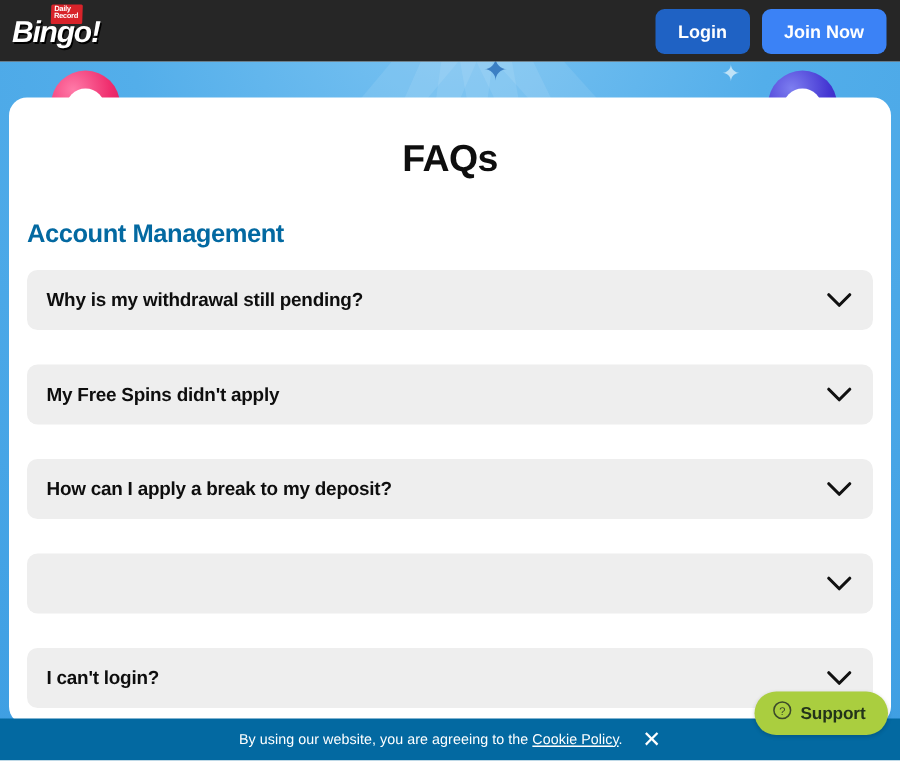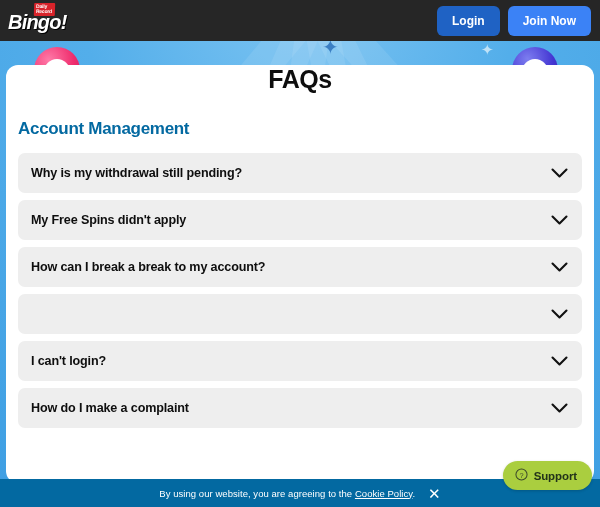--- a/index.html
+++ b/index.html
@@ -113,33 +113,34 @@
     background: #ffffff;
     border-radius: 12px;
     z-index: 20;
     overflow: hidden;
   }
   .card-title {
     text-align: center;
     font-size: 25px; font-weight: 800;
     color: #0e0e0e;
     letter-spacing: -0.4px;
+    margin-top: 27px;
   }
   .section-title {
     font-size: 17px; font-weight: 800;
     color: #0369a1;
     letter-spacing: -0.3px;
     margin: 25px 0 0 12px;
   }
   .faq-list { margin: 14px 12px 0 12px; }
   .faq-item {
     background: #eeeeee;
     border-radius: 7px;
     height: 40px;
-    margin-bottom: 7px;
+    margin-bottom: 23px;
     display: flex; align-items: center;
     padding: 0 14px 0 13px;
     cursor: pointer;
   }
   .faq-q {
     font-size: 12.6px; font-weight: 700;
     color: #0e0e0e;
     letter-spacing: -0.15px;
   }
   .chev { margin-left: auto; display: flex; align-items: center; }
@@ -238,21 +239,21 @@
       <div class="faq-item">
         <span class="faq-q">My Free Spins didn't apply</span>
         <span class="chev">
           <svg width="17" height="11" viewBox="0 0 17 11">
               <path d="M1.5 1.5 L8.5 8.5 L15.5 1.5" fill="none" stroke="#111" stroke-width="2.1" stroke-linecap="round" stroke-linejoin="round"></path>
             </svg>
         </span>
       </div>
 
       <div class="faq-item">
-        <span class="faq-q">How can I break a break to my account?</span>
+        <span class="faq-q">How can I apply a break to my deposit?</span>
         <span class="chev">
           <svg width="17" height="11" viewBox="0 0 17 11">
               <path d="M1.5 1.5 L8.5 8.5 L15.5 1.5" fill="none" stroke="#111" stroke-width="2.1" stroke-linecap="round" stroke-linejoin="round"></path>
             </svg>
         </span>
       </div>
 
 
       <div class="faq-item">
         <span class="chev">

